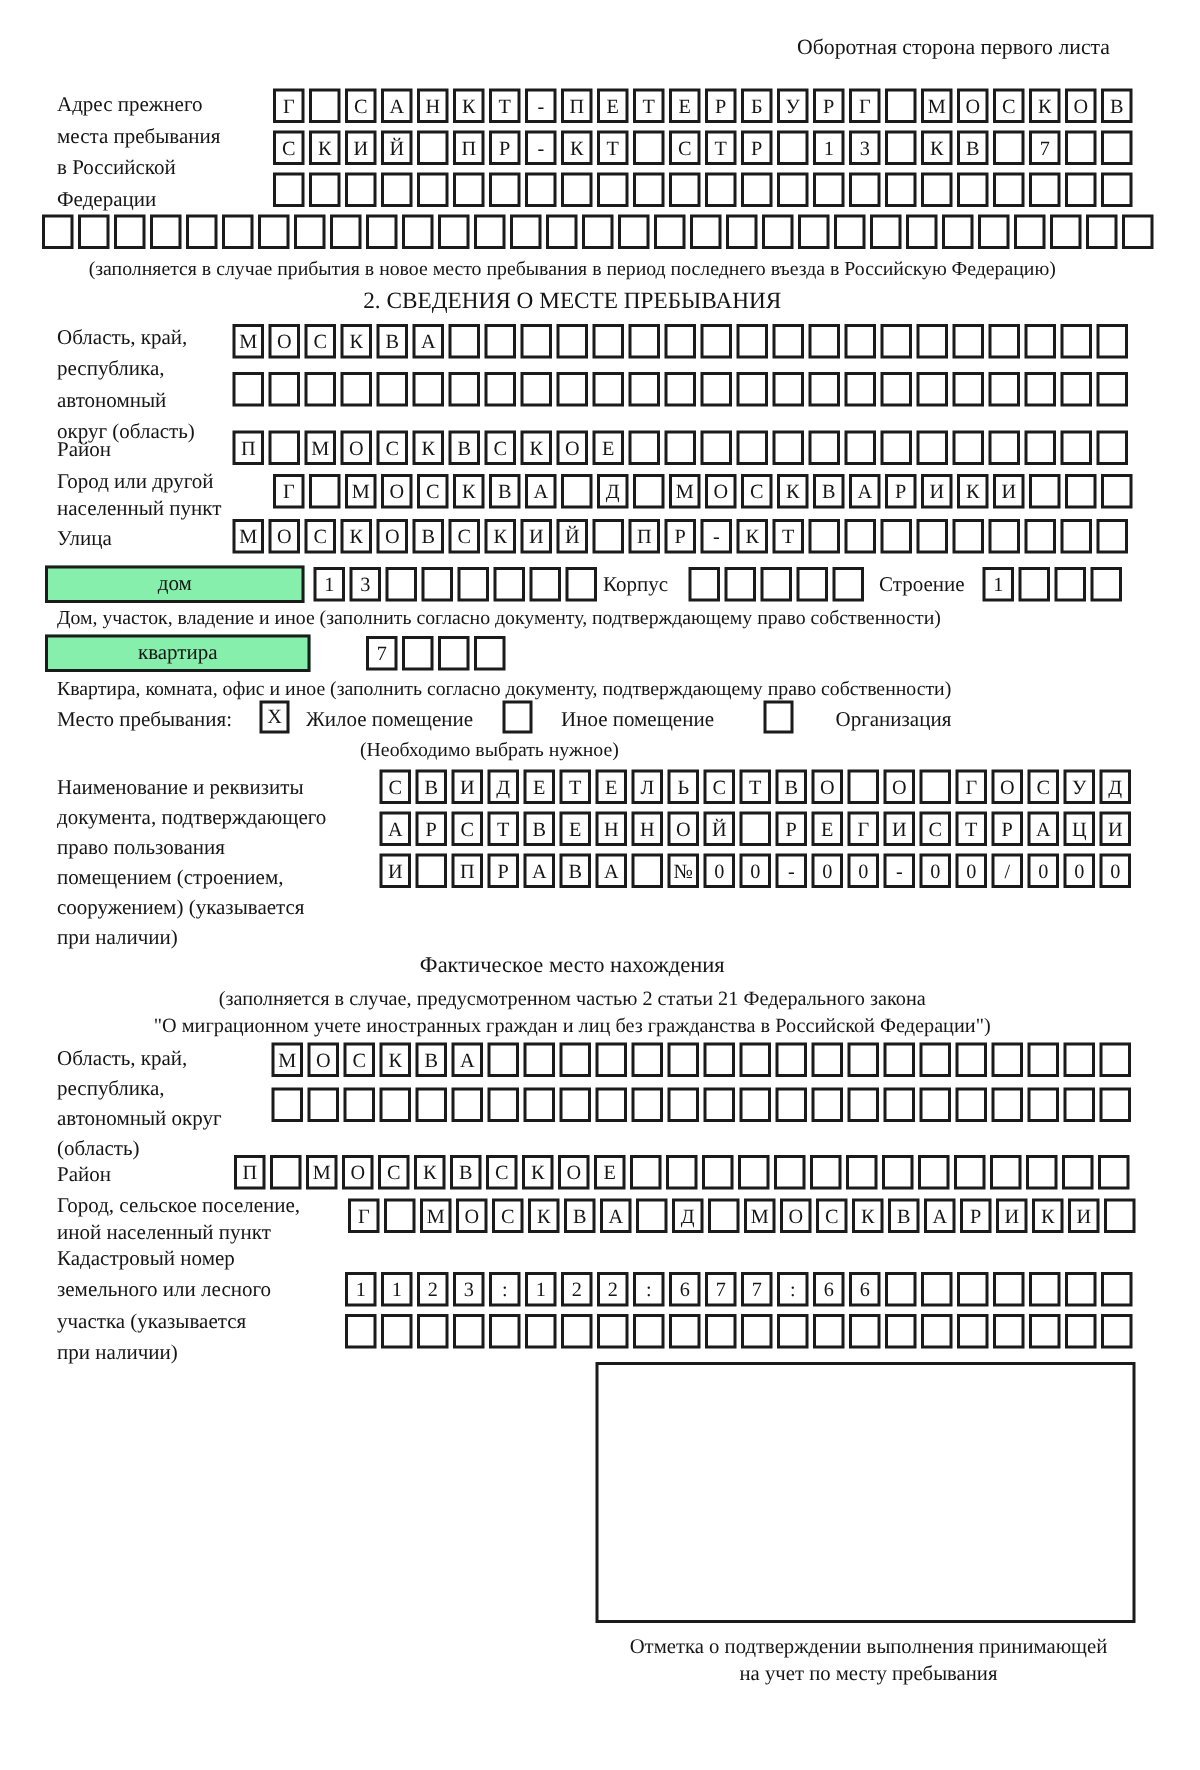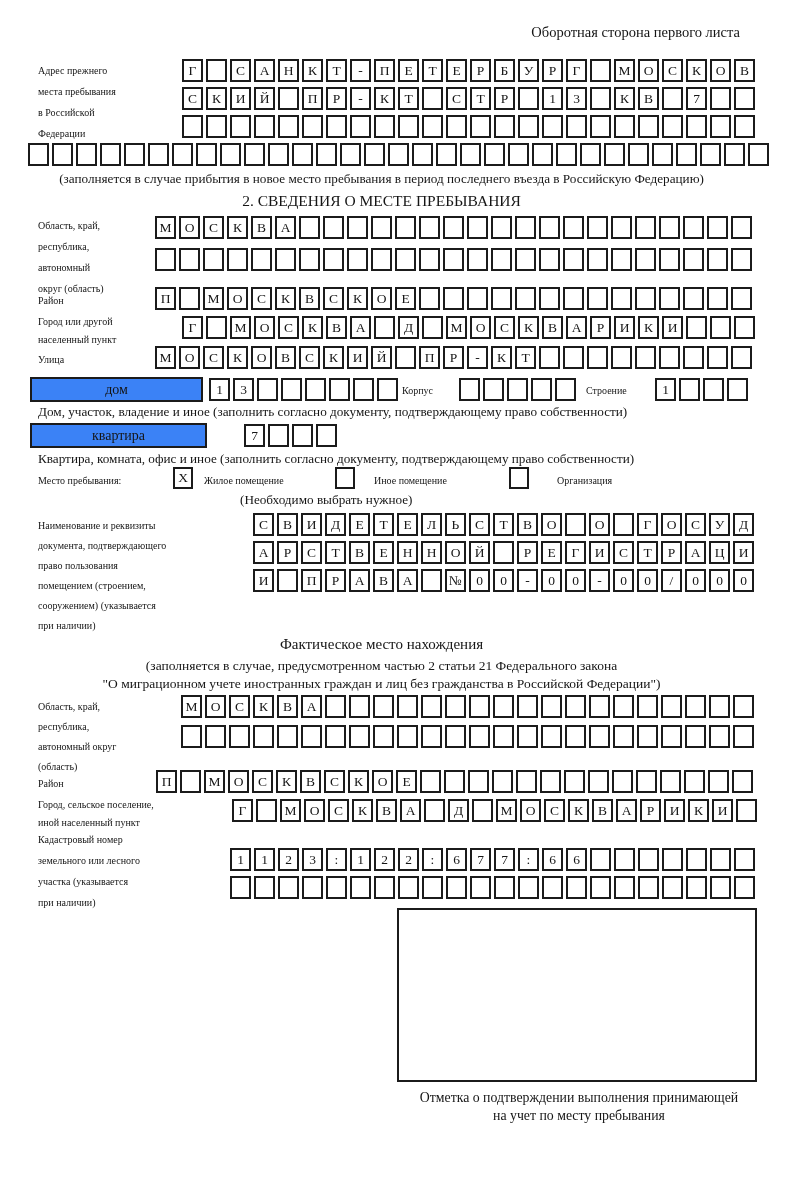--- a/index.html
+++ b/index.html
@@ -10,30 +10,30 @@
     color:#151515; overflow:hidden;
   }
   .abs { position:absolute; }
   .cells { display:flex; gap:3px; }
   .cell {
     flex:none; width:21px; height:23px;
     border:2px solid #1b1b1b;
     display:flex; align-items:center; justify-content:center;
     font-size:13.5px; line-height:1; background:#fff;
   }
-  .label { font-size:10px; line-height:21px; }
+  .label { font-size:14px; line-height:21px; }
   .label.lh20 { line-height:20px; }
   .label.lh18 { line-height:18px; }
   .note { font-size:13.2px; }
   .center { width:763px; text-align:center; }
   .title { font-weight:normal; font-size:15.5px; }
   .widebox {
     border:2px solid #1b1b1b; height:25px;
     display:flex; align-items:center; justify-content:center;
-    font-size:14px; background:#3b82f6;
+    font-size:14px; background:#86efac;
   }
   .checkbox {
     width:20px; height:22px; border:2px solid #1b1b1b;
     display:flex; align-items:center; justify-content:center;
     font-size:13.5px; background:#fff;
   }
   .stamp-box { border:2px solid #1b1b1b; background:#fff; }
   .caption { font-size:13.8px; line-height:17.5px; text-align:center; }
 </style>
 </head>

